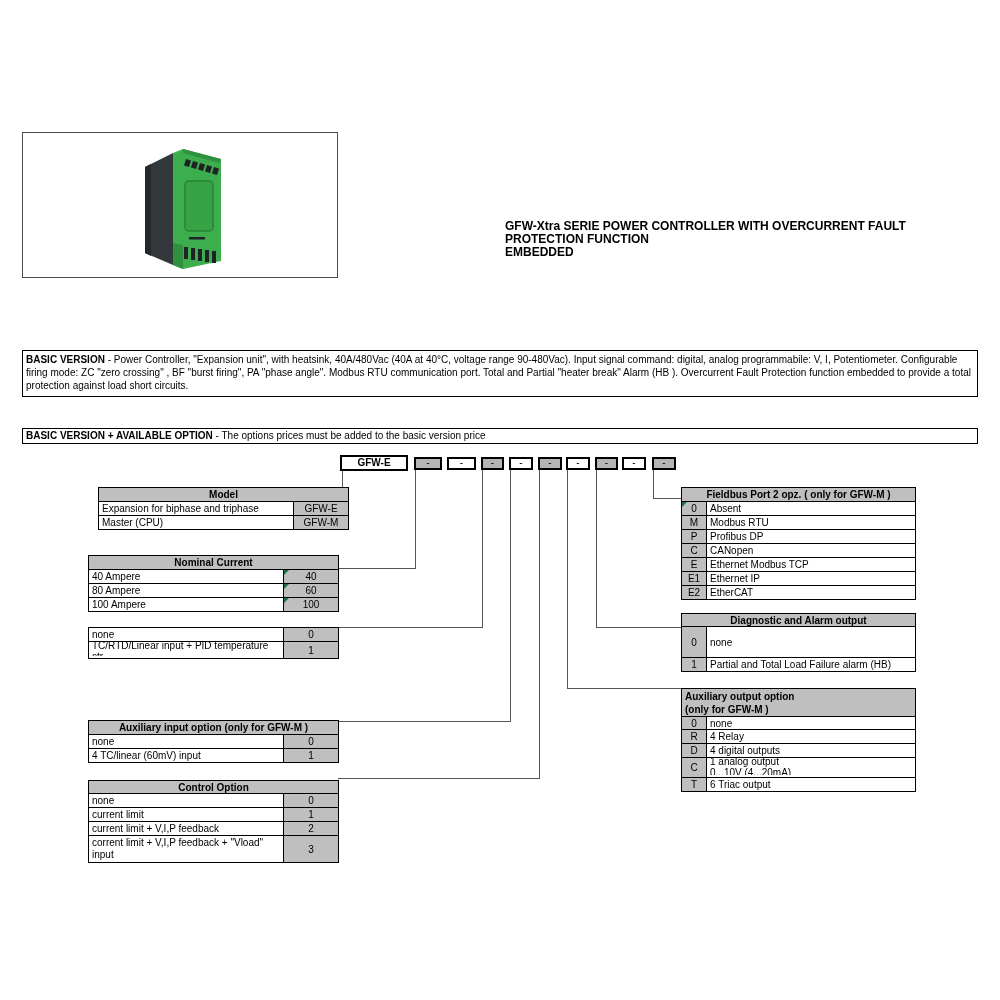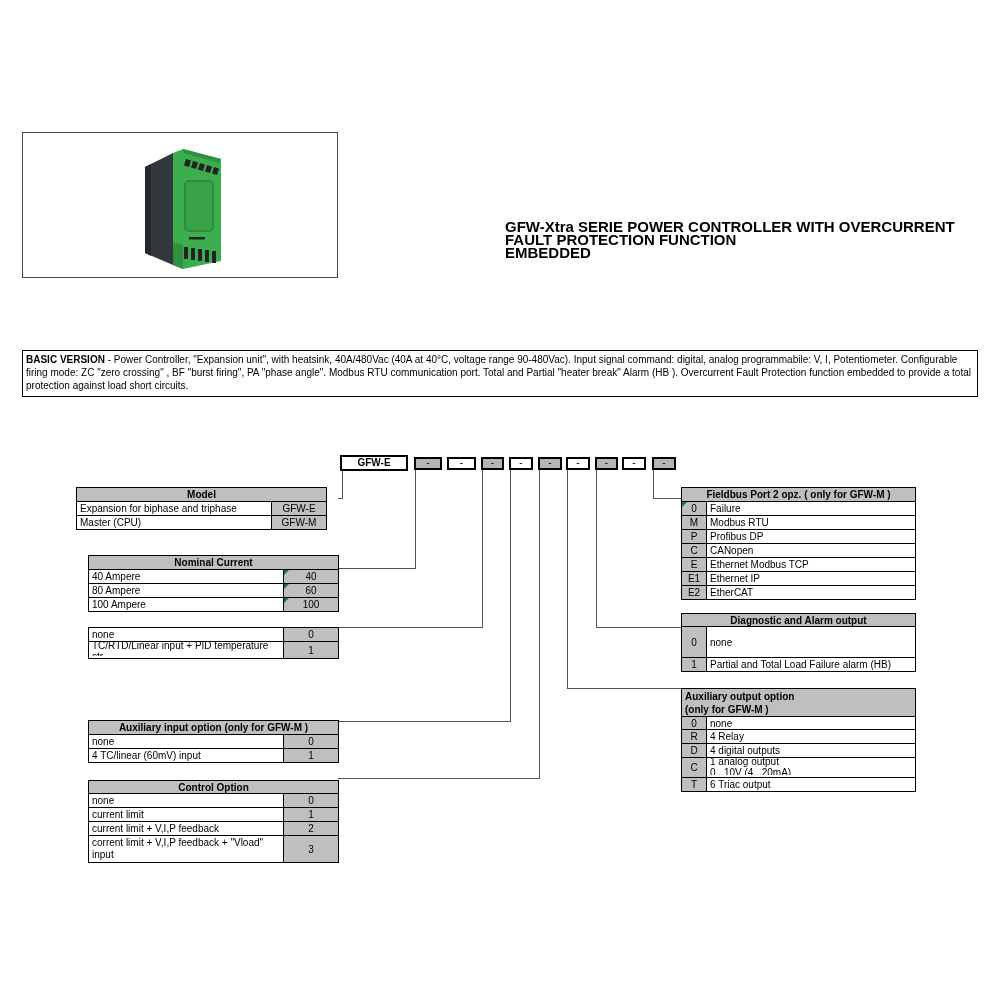--- a/index.html
+++ b/index.html
@@ -4,21 +4,21 @@
 <style>
   html,body{margin:0;padding:0;background:#fff;}
   #page{position:relative;width:1000px;height:1000px;background:#ffffff;
         font-family:"Liberation Sans",sans-serif;color:#000;font-size:10px;overflow:hidden;}
 
   
   .img-box{position:absolute;left:22px;top:132px;width:314px;height:144px;border:1px solid #4a4a4a;background:#fff;}
   .img-box svg{position:absolute;left:108px;top:12px;}
 
   
-  .doc-title{position:absolute;left:505px;top:220px;width:470px;font-weight:bold;font-size:15px;line-height:13px;}
+  .doc-title{position:absolute;left:505px;top:220px;width:470px;font-weight:bold;font-size:12px;line-height:13px;}
 
   
   .para-box{position:absolute;left:22px;top:350px;width:948px;height:41px;border:1px solid #000;
             padding:2px 3px;font-size:10px;line-height:13px;}
   .banner-box{position:absolute;left:22px;top:428px;width:948px;height:14px;border:1px solid #000;
               padding:0 3px;font-size:10px;line-height:14px;white-space:nowrap;overflow:hidden;}
   .b{font-weight:bold;}
 
   
   .code-box{position:absolute;box-sizing:border-box;border:2px solid #000;text-align:center;font-size:10px;}
@@ -79,20 +79,21 @@
     </svg>
   </div>
 
   <div class="doc-title">
     <span>GFW-Xtra SERIE POWER CONTROLLER WITH OVERCURRENT FAULT PROTECTION FUNCTION</span><br>
     <span>EMBEDDED</span>
   </div>
 
   <div class="para-box"><span class="b">BASIC VERSION</span><span> - Power Controller, "Expansion unit", with heatsink, 40A/480Vac (40A at 40°C, voltage range 90-480Vac). Input signal command: digital, analog programmabile: V, I, Potentiometer. Configurable firing mode: ZC "zero crossing" , BF "burst firing", PA "phase angle". Modbus RTU communication port. Total and Partial "heater break" Alarm (HB ). Overcurrent Fault Protection function embedded to provide a total protection against load short circuits.</span></div>
 
+  <div class="banner-box"><span class="b">BASIC VERSION + AVAILABLE OPTION</span><span> - The options prices must be added to the basic version price</span></div>
 
   <div class="code-box gfw">GFW-E</div>
   <div class="code-box dash gray" style="left:414px;width:28px;">-</div>
   <div class="code-box dash" style="left:447px;width:29px;">-</div>
   <div class="code-box dash gray" style="left:481px;width:23px;">-</div>
   <div class="code-box dash" style="left:509px;width:24px;">-</div>
   <div class="code-box dash gray" style="left:538px;width:24px;">-</div>
   <div class="code-box dash" style="left:566px;width:24px;">-</div>
   <div class="code-box dash gray" style="left:595px;width:23px;">-</div>
   <div class="code-box dash" style="left:622px;width:24px;">-</div>
@@ -115,21 +116,21 @@
 
   <div class="vline" style="left:567px;top:470px;height:219px;"></div>
   <div class="hline" style="left:567px;top:688px;width:114px;"></div>
 
   <div class="vline" style="left:596px;top:470px;height:158px;"></div>
   <div class="hline" style="left:596px;top:627px;width:85px;"></div>
 
   <div class="vline" style="left:653px;top:470px;height:29px;"></div>
   <div class="hline" style="left:653px;top:498px;width:28px;"></div>
 
-  <div class="tbl" style="left:76px;top:487px;">
+  <div class="tbl" style="left:98px;top:487px;">
     <table>
       <colgroup>
           <col style="width:195px">
           <col style="width:55px">
         </colgroup>
       <tbody>
           <tr>
             <td colspan="2" class="hdr">Model</td>
           </tr>
       <tr>
@@ -251,21 +252,21 @@
       <colgroup>
           <col style="width:25px">
           <col style="width:209px">
         </colgroup>
       <tbody>
           <tr>
             <td colspan="2" class="hdr">Fieldbus Port 2 opz. ( only for GFW-M )</td>
           </tr>
       <tr>
         <td class="code"><span class="tri"></span><span>0</span></td>
-        <td class="lbl">Failure</td>
+        <td class="lbl">Absent</td>
       </tr>
       <tr>
         <td class="code">M</td>
         <td class="lbl">Modbus RTU</td>
       </tr>
       <tr>
         <td class="code">P</td>
         <td class="lbl">Profibus DP</td>
       </tr>
       <tr>

